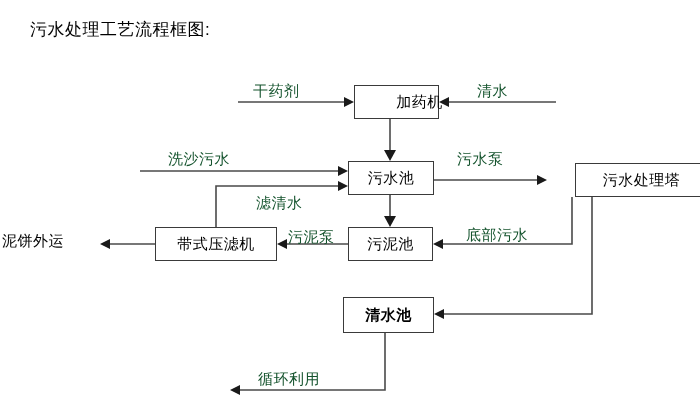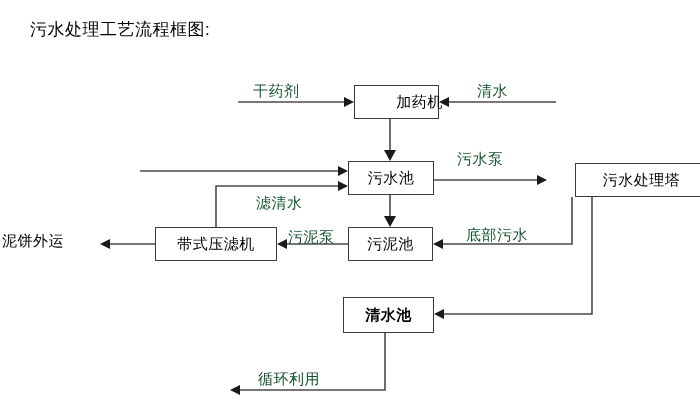--- a/index.html
+++ b/index.html
@@ -135,20 +135,21 @@
   <div class="node" style="left:155px; top:227px; width:122px; height:34px;">带式压滤机</div>
 
   <div class="node" style="left:348px; top:227px; width:85px; height:34px;">污泥池</div>
 
   <div class="node" style="left:343px; top:297px; width:91px; height:36px;font-weight:bold;">清水池</div>
 
   <div class="edge-label" style="left:253px; top:82px;">干药剂</div>
 
   <div class="edge-label" style="left:477px; top:82px;">清水</div>
 
+  <div class="edge-label" style="left:168px; top:150px;">洗沙污水</div>
 
   <div class="edge-label" style="left:457px; top:150px;">污水泵</div>
 
   <div class="edge-label" style="left:256px; top:194px;">滤清水</div>
 
   <div class="edge-label" style="left:288px; top:228px;">污泥泵</div>
 
   <div class="edge-label" style="left:466px; top:226px;">底部污水</div>
 
   <div class="edge-label" style="left:258px; top:370px;">循环利用</div>

